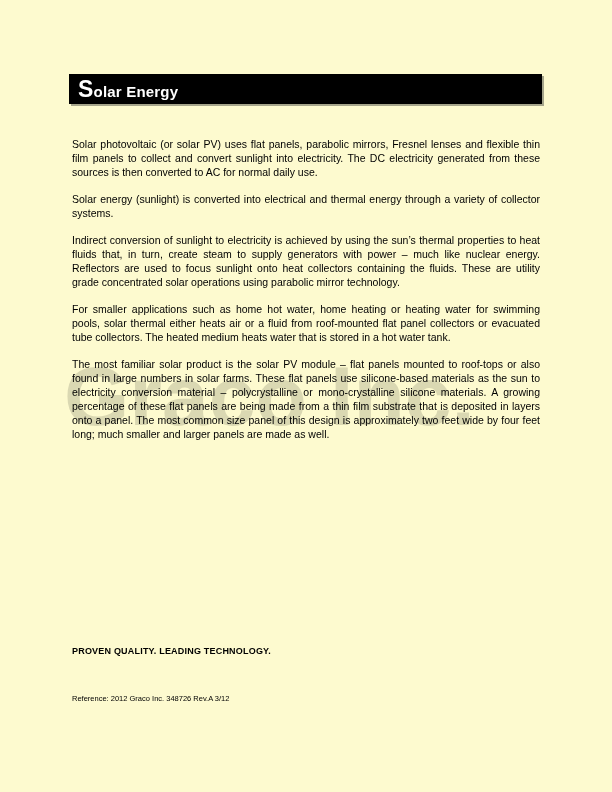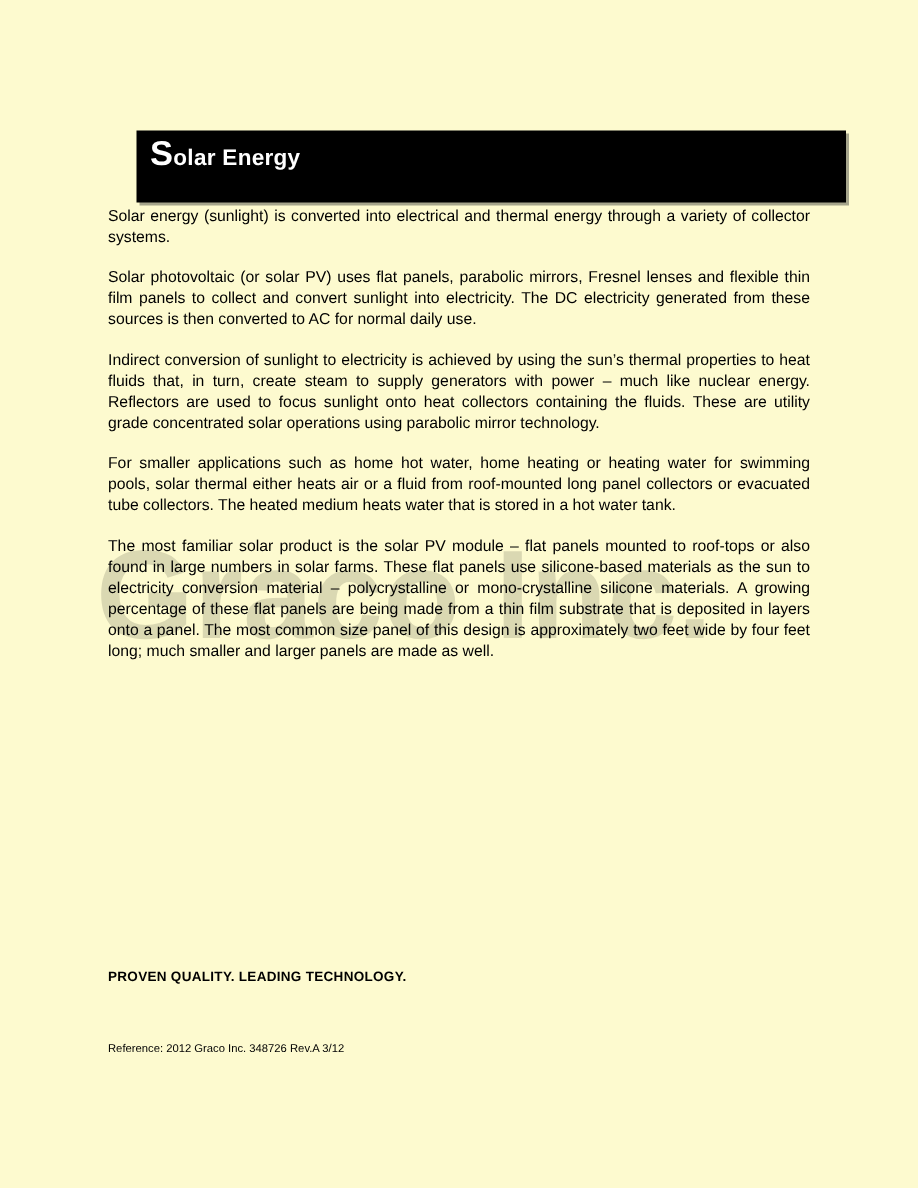--- a/index.html
+++ b/index.html
@@ -30,28 +30,27 @@
     font-weight: bold;
     letter-spacing: 0px;
     white-space: nowrap;
     color: var(--watermark);
     line-height: 1;
     z-index: 0;
     user-select: none;
   }
   .header-bar {
     position: absolute;
-    top: 87px;
+    top: 74px;
     left: 69px;
     width: 473px;
-    height: 48px;
+    height: 30px;
     background: var(--bar);
     box-shadow: 2px 2px 0 rgba(95,95,85,0.55);
     z-index: 2;
-    margin-left: 22px;
   }
   .header-title {
     display: block;
     color: var(--bar-text);
     font-weight: bold;
     font-size: 15px;
     line-height: 23px;
     padding: 4px 0 0 9px;
     letter-spacing: 0.2px;
   }
@@ -96,24 +95,24 @@
 
 <div class="page">
 
   <div class="watermark">Graco Inc.</div>
 
   <div class="header-bar">
     <span class="header-title">Solar Energy</span>
   </div>
 
   <div class="content">
+    <p>Solar photovoltaic (or solar PV) uses flat panels, parabolic mirrors, Fresnel lenses and flexible thin film panels to collect and convert sunlight into electricity. The DC electricity generated from these sources is then converted to AC for normal daily use.</p>
     <p>Solar energy (sunlight) is converted into electrical and thermal energy through a variety of collector systems.</p>
-    <p>Solar photovoltaic (or solar PV) uses flat panels, parabolic mirrors, Fresnel lenses and flexible thin film panels to collect and convert sunlight into electricity. The DC electricity generated from these sources is then converted to AC for normal daily use.</p>
     <p>Indirect conversion of sunlight to electricity is achieved by using the sun’s thermal properties to heat fluids that, in turn, create steam to supply generators with power – much like nuclear energy. Reflectors are used to focus sunlight onto heat collectors containing the fluids. These are utility grade concentrated solar operations using parabolic mirror technology.</p>
-    <p>For smaller applications such as home hot water, home heating or heating water for swimming pools, solar thermal either heats air or a fluid from roof-mounted long panel collectors or evacuated tube collectors. The heated medium heats water that is stored in a hot water tank.</p>
+    <p>For smaller applications such as home hot water, home heating or heating water for swimming pools, solar thermal either heats air or a fluid from roof-mounted flat panel collectors or evacuated tube collectors. The heated medium heats water that is stored in a hot water tank.</p>
     <p>The most familiar solar product is the solar PV module – flat panels mounted to roof-tops or also found in large numbers in solar farms. These flat panels use silicone-based materials as the sun to electricity conversion material – polycrystalline or mono-crystalline silicone materials. A growing percentage of these flat panels are being made from a thin film substrate that is deposited in layers onto a panel. The most common size panel of this design is approximately two feet wide by four feet long; much smaller and larger panels are made as well.</p>
   </div>
 
   <div class="tagline">PROVEN QUALITY. LEADING TECHNOLOGY.</div>
 
   <div class="reference">Reference: 2012 Graco Inc. 348726 Rev.A 3/12</div>
 
 </div>
 
 </body></html>

